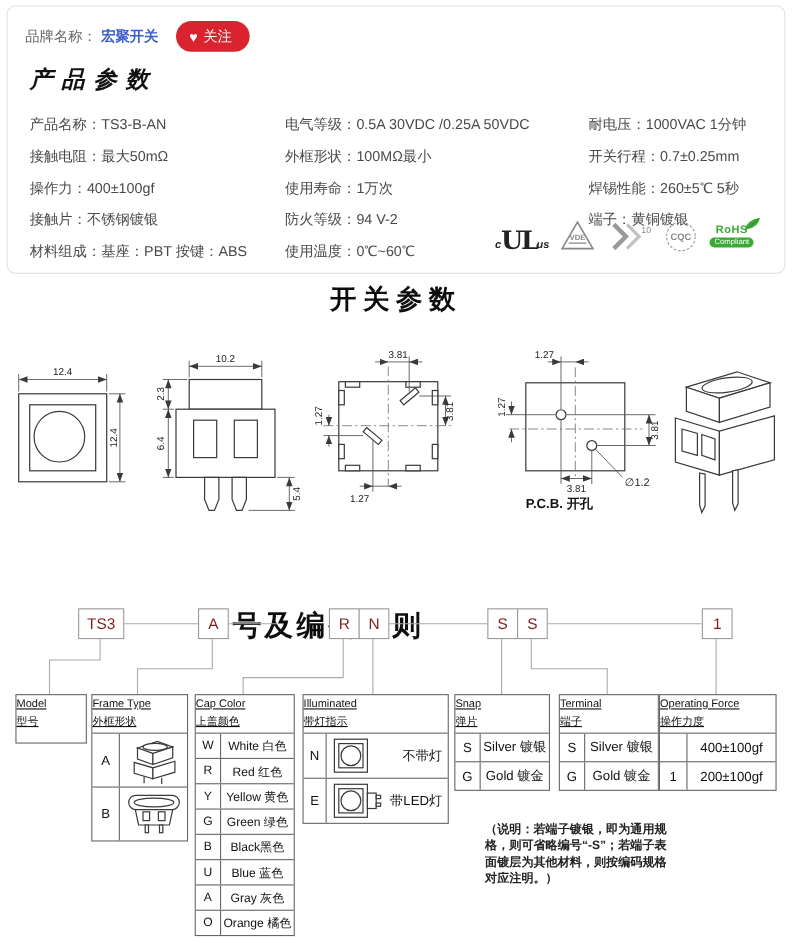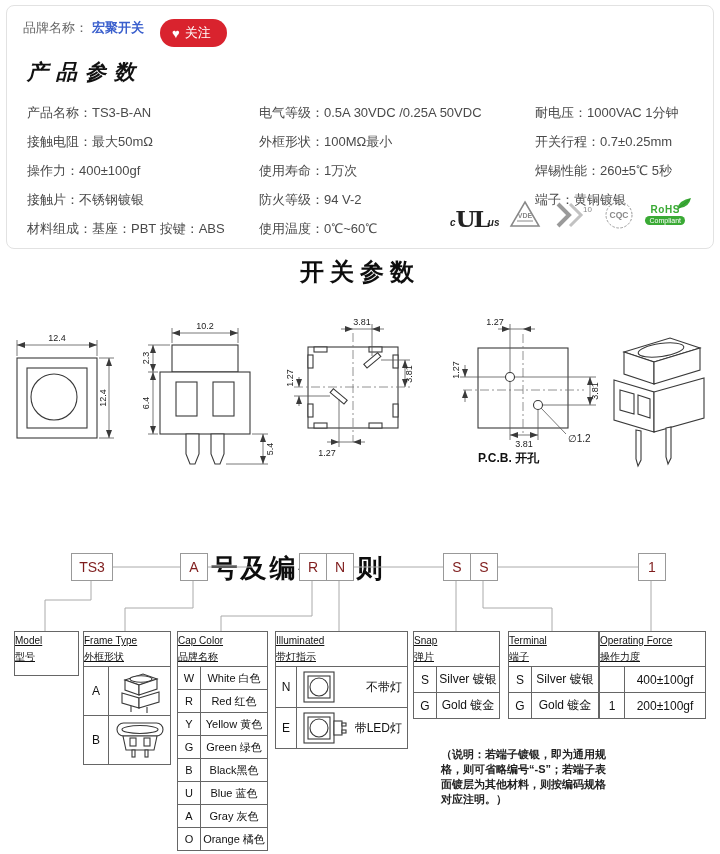--- a/index.html
+++ b/index.html
@@ -1,21 +1,21 @@
 <!DOCTYPE html>
 <html><head>
 <meta charset="utf-8">
 <style>
   html,body{margin:0;padding:0;background:#fff;}
   body{width:720px;height:854px;position:relative;font-family:"Liberation Sans",sans-serif;overflow:hidden;color:#333;}
   .page{position:absolute;inset:0;}
 
   
   .card{position:absolute;left:6px;top:5px;width:706px;height:242px;border:1px solid #e2e2e2;border-radius:8px;background:#fff;}
-  .brand-row{position:absolute;left:16px;top:13px;display:flex;align-items:flex-start;gap:4px;font-size:13px;color:#666;}
+  .brand-row{position:absolute;left:16px;top:13px;display:flex;align-items:center;gap:4px;font-size:13px;color:#666;}
   .brand-link{color:#3a5fcd;text-decoration:none;cursor:pointer;font-weight:bold;}
   .follow-btn{margin-left:12px;display:inline-flex;align-items:center;gap:5px;background:#d9232e;color:#fff;border:none;border-radius:15px;padding:5px 16px 5px 12px;font-size:13px;font-family:"Liberation Sans",sans-serif;cursor:pointer;}
   .follow-btn .heart{font-size:13px;line-height:1;}
   .pp-title{position:absolute;left:20px;top:52px;font-family:"DejaVu Serif",serif;font-style:italic;font-weight:700;font-size:21px;letter-spacing:8px;color:#111;}
   .spec-col{position:absolute;top:92px;font-size:13px;color:#4a4a4a;}
   .spec-col.c1{left:20px;} .spec-col.c2{left:252px;} .spec-col.c3{left:528px;}
   .spec-item{height:29px;line-height:29px;white-space:nowrap;}
 
   
   .certs{position:absolute;left:443px;top:193px;width:260px;display:flex;align-items:center;gap:9px;}
@@ -318,21 +318,21 @@
           <rect x="17" y="31" width="3" height="7" class="s"></rect>
             <rect x="30" y="31" width="3" height="7" class="s"></rect>
         </svg>
       </div>
     </div>
   </div>
 
   <div class="ctable cap" style="left:177px;width:89px">
     <div class="ct-head">
         <div>Cap Color</div>
-        <div>品牌名称</div>
+        <div>上盖颜色</div>
       </div>
     <div class="ct-row">
         <div class="ct-code">W</div>
         <div class="ct-desc">White 白色</div>
       </div>
     <div class="ct-row">
         <div class="ct-code">R</div>
         <div class="ct-desc">Red 红色</div>
       </div>
     <div class="ct-row">

